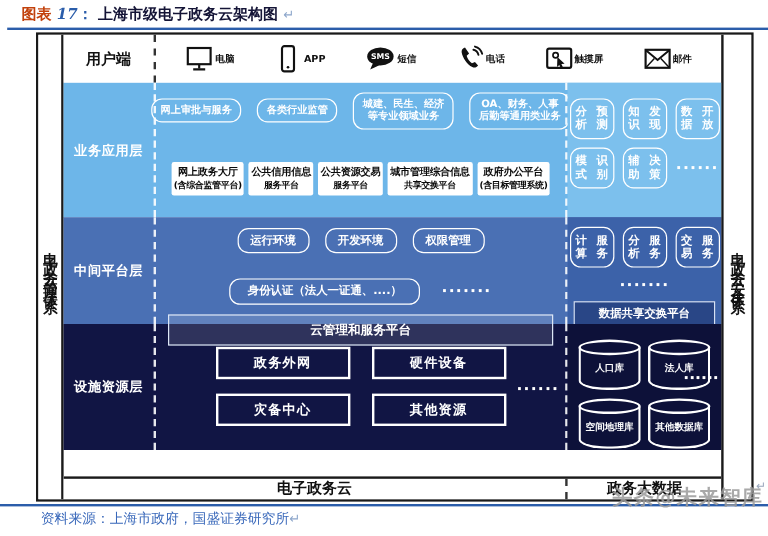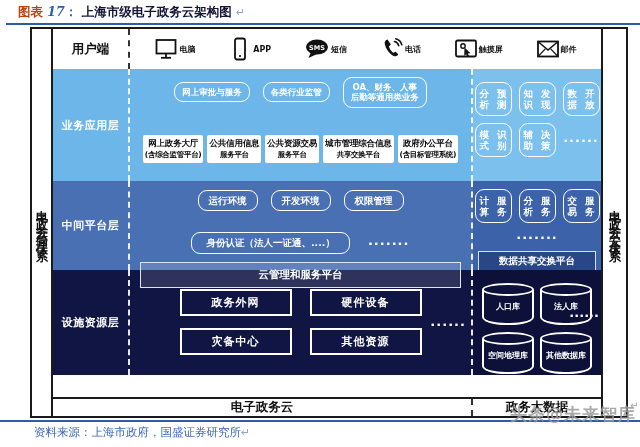--- a/index.html
+++ b/index.html
@@ -185,20 +185,24 @@
       <div class="band-label">业务应用层</div>
       <div class="band-main">
         <div class="biz-pill-row">
           <div class="pill">
               <div>网上审批与服务</div>
             </div>
           <div class="pill">
               <div>各类行业监管</div>
             </div>
           <div class="pill">
+              <div>城建、民生、经济</div>
+              <div>等专业领域业务</div>
+            </div>
+          <div class="pill">
               <div>OA、财务、人事</div>
               <div>后勤等通用类业务</div>
             </div>
         </div>
         <div class="biz-box-row">
           <div class="wbox">
               <span class="b1">网上政务大厅</span>
               <span class="b2">(含综合监管平台)</span>
             </div>
           <div class="wbox">

